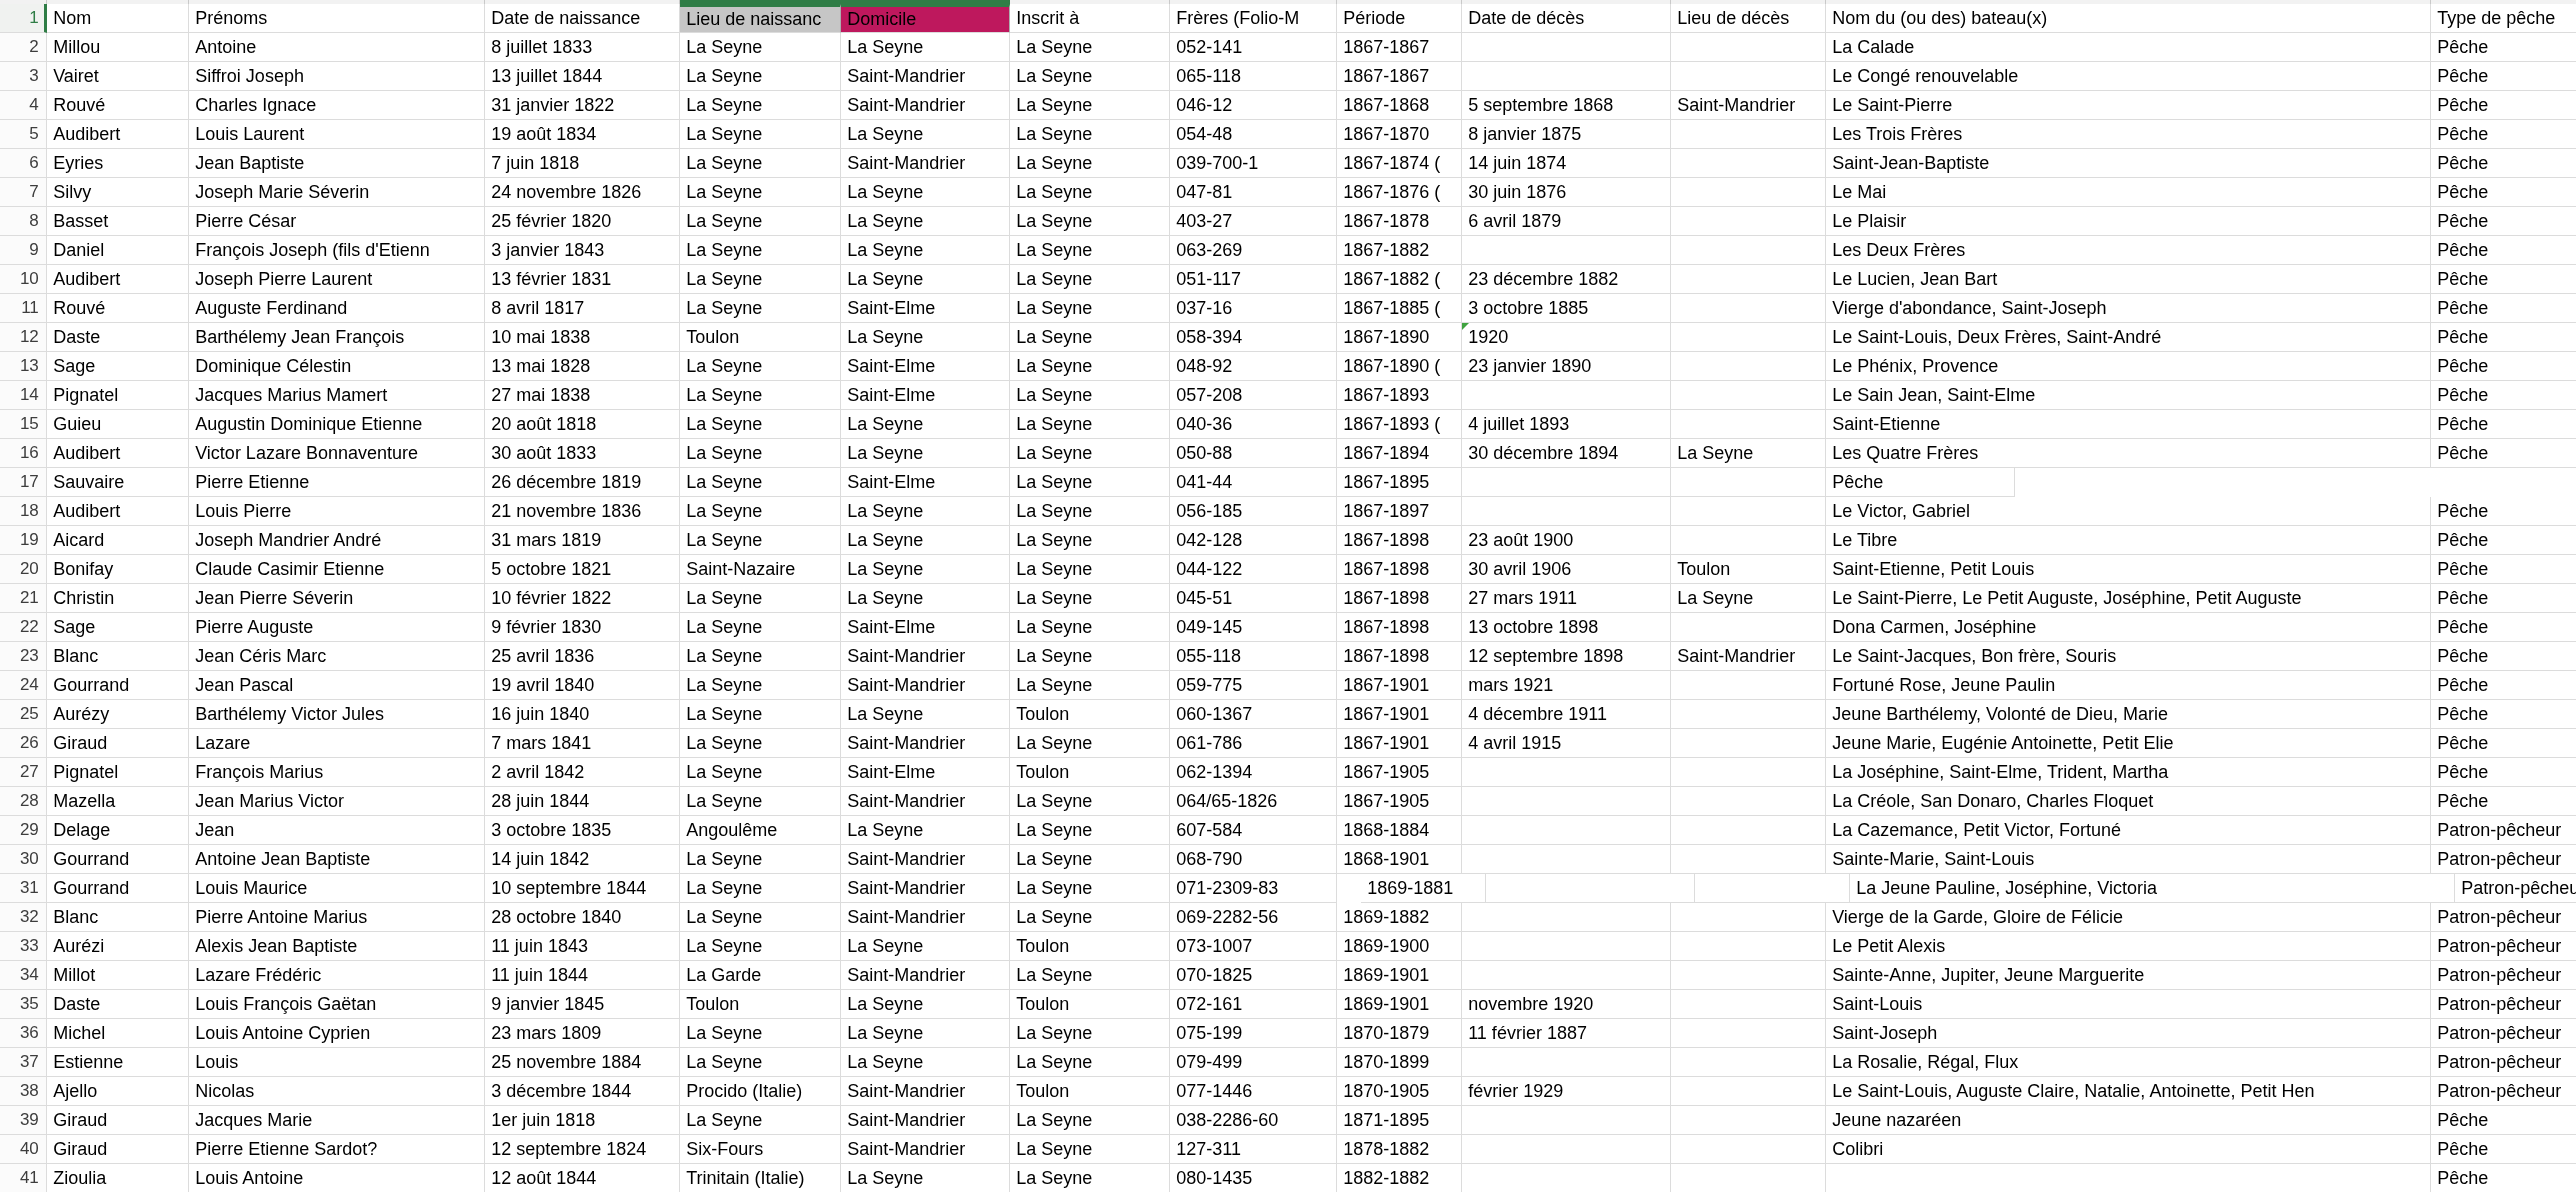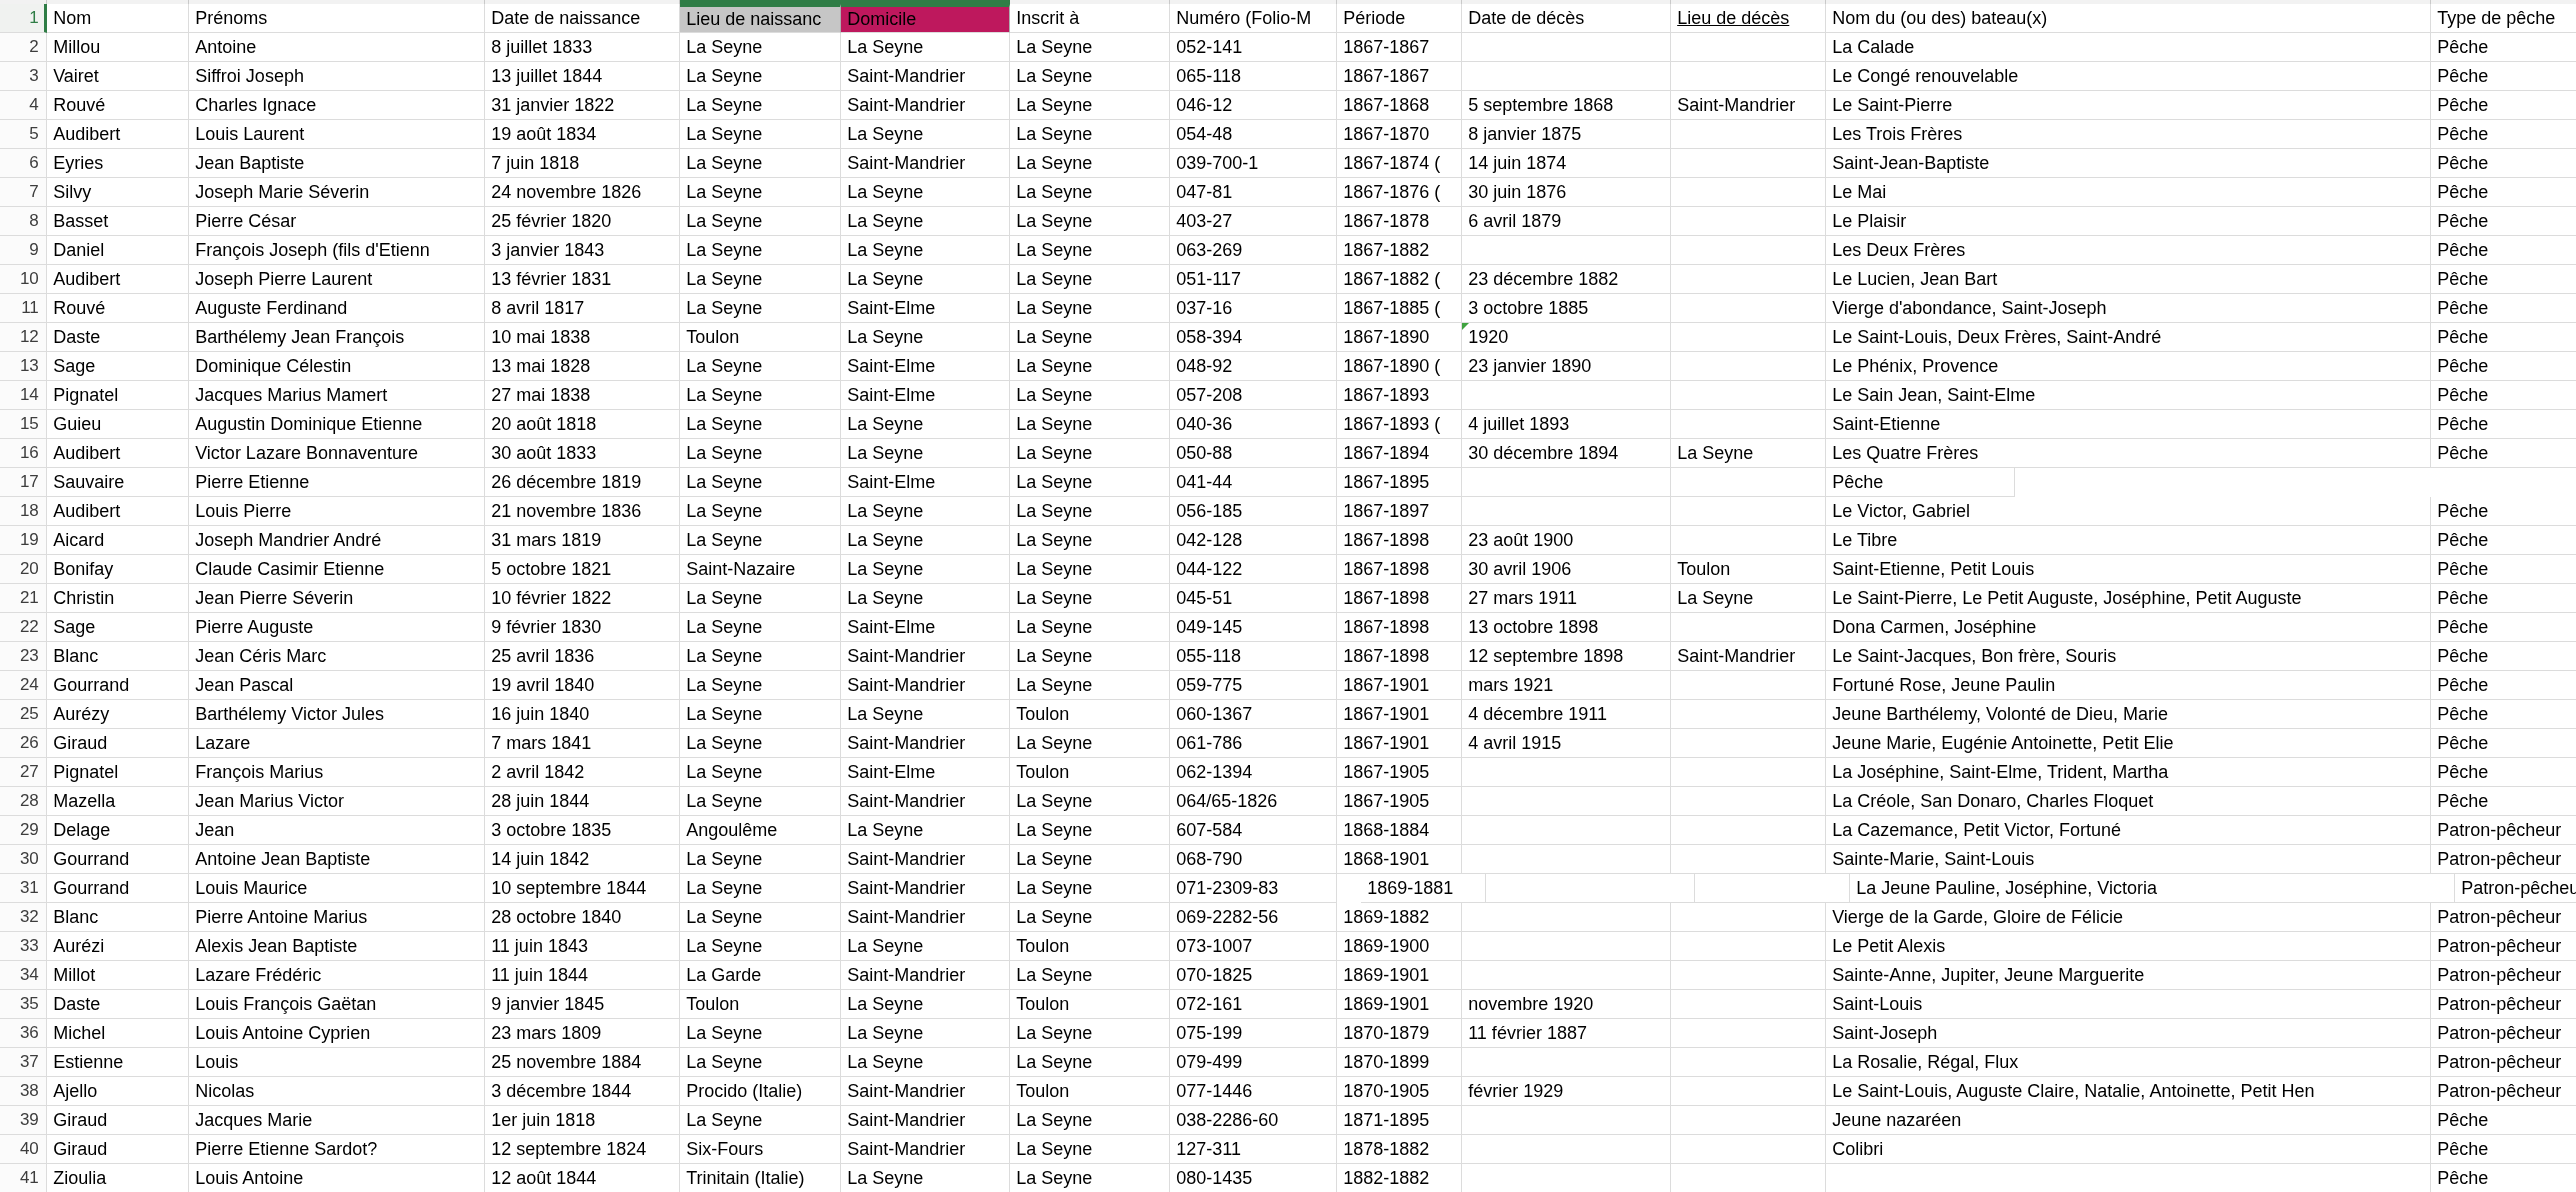--- a/index.html
+++ b/index.html
@@ -75,24 +75,24 @@
     </div>
   <div id="grid">
       <div class="row">
         <div class="gutter gutter-sel" style="border-right-color: rgb(47, 125, 70); color: rgb(47, 125, 70);">1</div>
         <div class="cell" style="width: 142px;">Nom</div>
         <div class="cell" style="width: 296px;">Prénoms</div>
         <div class="cell" style="width: 195px;">Date de naissance</div>
         <div class="cell selcell" style="width: 161px; border-top-color: rgb(47, 125, 70); background: rgb(198, 198, 198);">Lieu de naissanc</div>
         <div class="cell selcell" style="width: 169px; border-top-color: rgb(47, 125, 70); background: #be185d;">Domicile</div>
         <div class="cell" style="width: 160px;">Inscrit à</div>
-        <div class="cell" style="width: 167px;">Numéro (Folio-M</div>
+        <div class="cell" style="width: 167px;">Frères (Folio-M</div>
         <div class="cell" style="width: 125px;">Période</div>
         <div class="cell" style="width: 209px;">Date de décès</div>
-        <div class="cell" style="width: 155px; text-decoration: underline;">Lieu de décès</div>
+        <div class="cell" style="width: 155px;">Lieu de décès</div>
         <div class="cell" style="width: 605px;">Nom du (ou des) bateau(x)</div>
         <div class="cell" style="width: 189px;">Type de pêche</div>
       </div>
       <div class="row">
         <div class="gutter">2</div>
         <div class="cell" style="width: 142px;">Millou</div>
         <div class="cell" style="width: 296px;">Antoine</div>
         <div class="cell" style="width: 195px;">8 juillet 1833</div>
         <div class="cell" style="width: 161px;">La Seyne</div>
         <div class="cell" style="width: 169px;">La Seyne</div>

